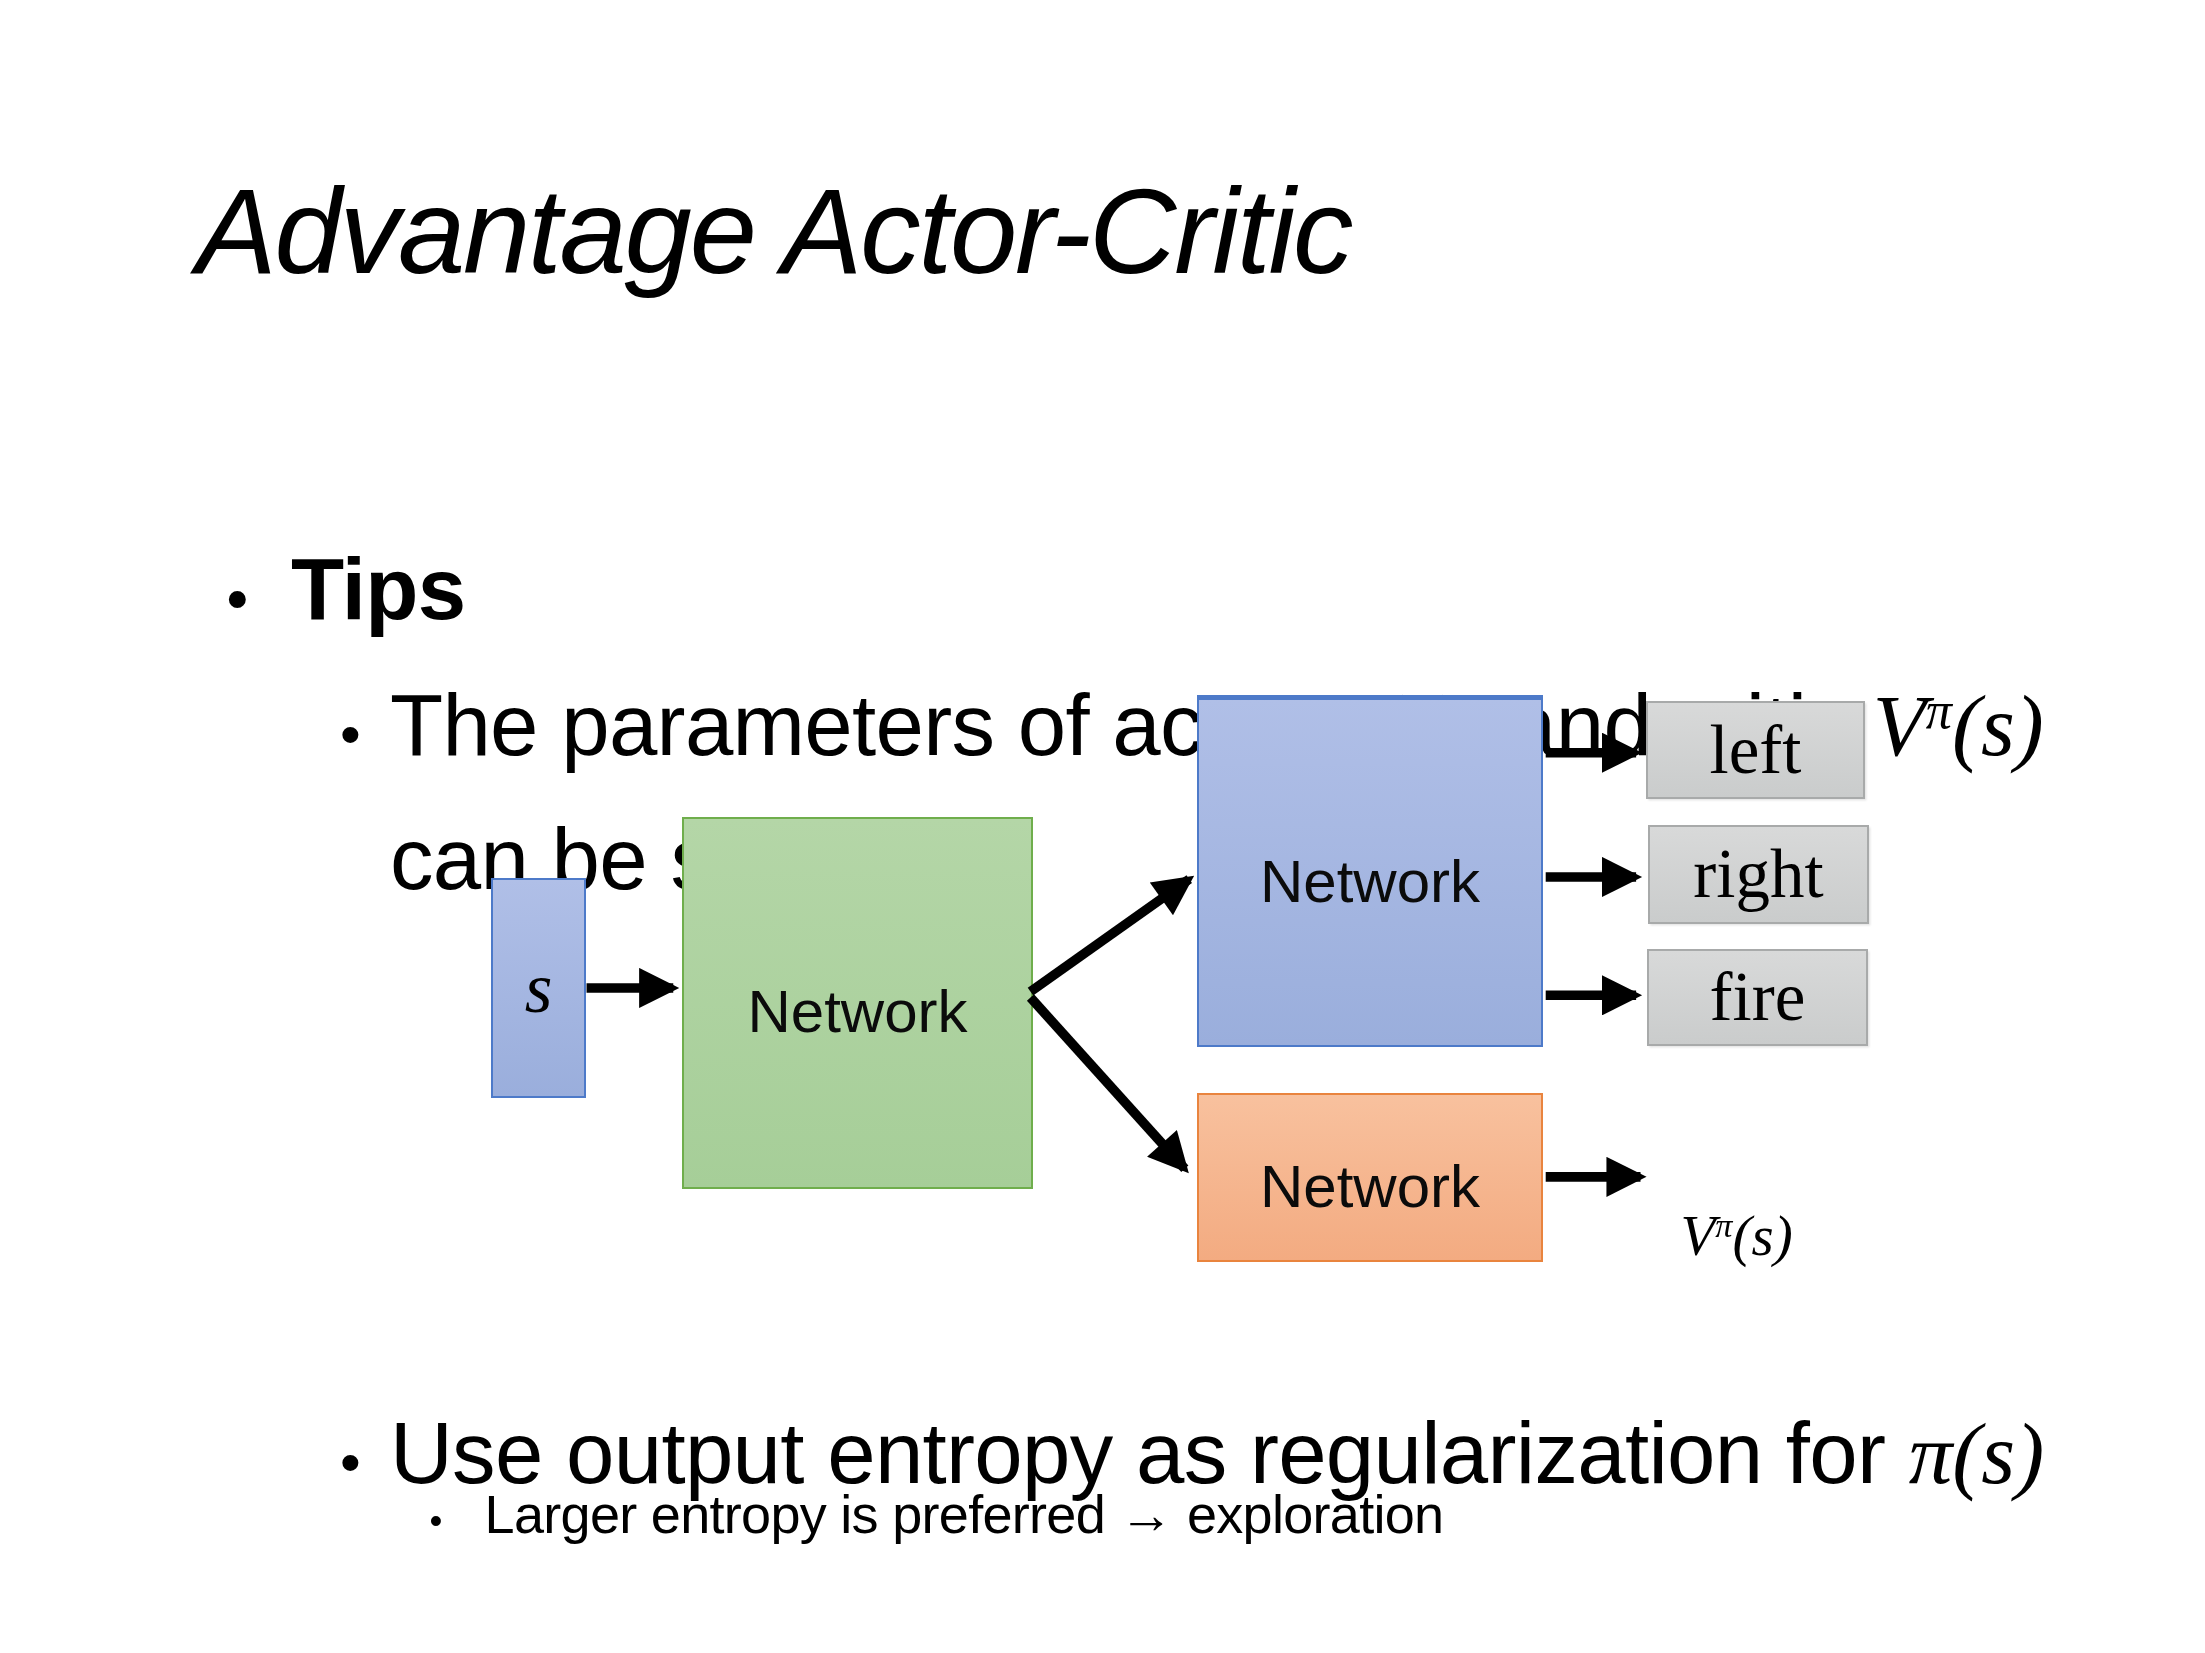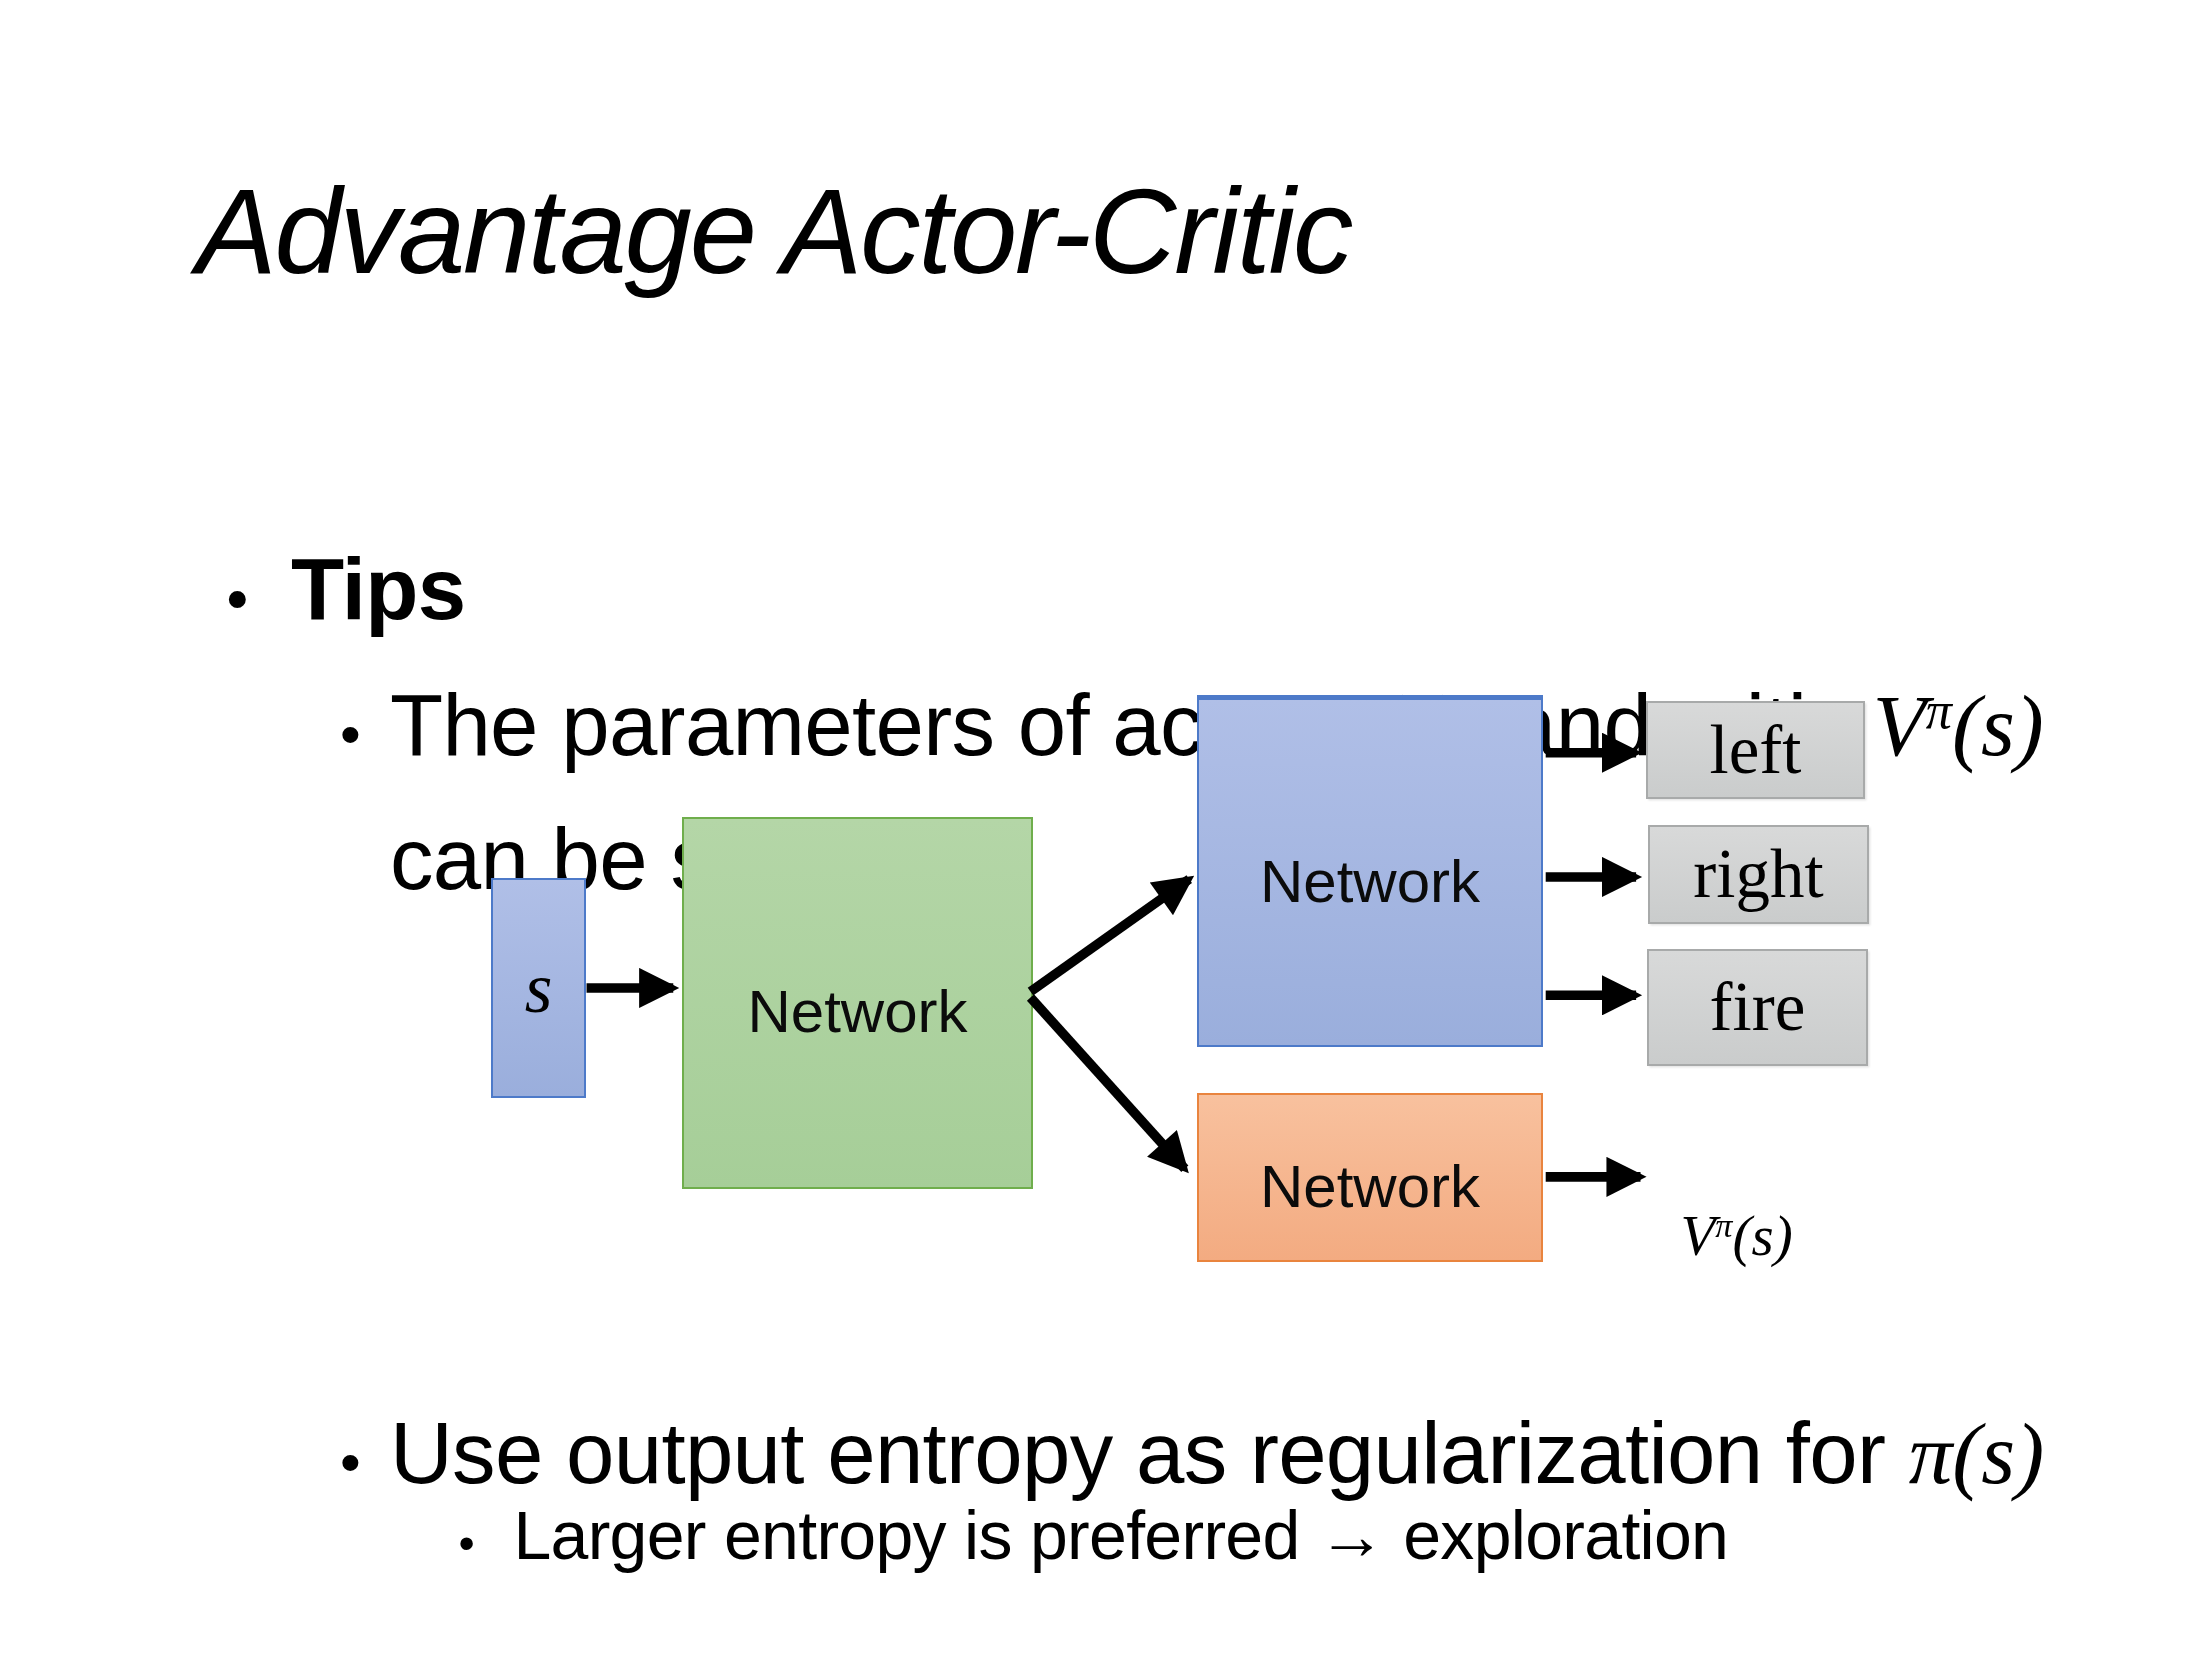--- a/index.html
+++ b/index.html
@@ -12,21 +12,21 @@
   .abs{position:absolute;}
   #title{
     left:196px;top:171px;font-size:121px;letter-spacing:-2.2px;
     line-height:1;white-space:pre;color:var(--text,#000);font-style:italic;
   }
   .line{white-space:pre;line-height:1;}
   .b1{left:180px;top:458px;font-size:87px;letter-spacing:-0.7px;font-weight:bold;}
   .b2{left:293px;top:594px;font-size:87px;letter-spacing:-0.7px;}
   .b3{left:343px;top:728px;font-size:87px;letter-spacing:-0.7px;}
   .b4{left:293px;top:1322px;font-size:87px;letter-spacing:-0.7px;}
-  .b5{left:422px;top:1433px;font-size:68px;letter-spacing:-0.7px;}
+  .b5{left:401px;top:1433px;font-size:54px;letter-spacing:-0.7px;}
   .bullet{display:inline-block;font-size:0.68em;}
   .bw87{width:64px;}
   .bw68{width:50px;}
   .bw75{width:55px;}
   .math{font-family:"Liberation Serif",serif;font-style:italic;letter-spacing:0;}
   sup.math{font-size:0.60em;vertical-align:0.52em;line-height:0;}
 
   .box{
     position:absolute;display:flex;align-items:center;justify-content:center;
     box-sizing:border-box;text-align:center;
@@ -54,21 +54,21 @@
     border:2.9px solid var(--orange-border,#e9843e);
   }
   .out{
     background:linear-gradient(180deg,var(--gray-fill-top,#d8d9d9),var(--gray-fill-bottom,#cacccc));
     border:2.2px solid var(--gray-border,#a8aaaa);
     font-family:"Liberation Serif",serif;font-size:69px;color:#000;
     box-shadow:1.5px 1.5px 2.2px rgba(0,0,0,0.12);
   }
   #out-left{left:1646px;top:701px;width:219px;height:98px;}
   #out-right{left:1648px;top:825px;width:221px;height:99px;}
-  #out-fire{left:1647px;top:949px;width:221px;height:117px;text-align:right;}
+  #out-fire{left:1647px;top:949px;width:221px;height:97px;text-align:right;}
   #value-output{
     left:1652px;top:1134px;font-family:"Liberation Serif",serif;font-style:italic;
     font-size:57px;line-height:1.2;white-space:pre;
   }
   #arrow-layer{left:0;top:0;}
   #arrow-layer line{stroke:var(--arrow,#000);stroke-width:13;}
   #arrow-layer .ah-path{fill:var(--arrow,#000);}
 </style>
 </head>
 <body>

